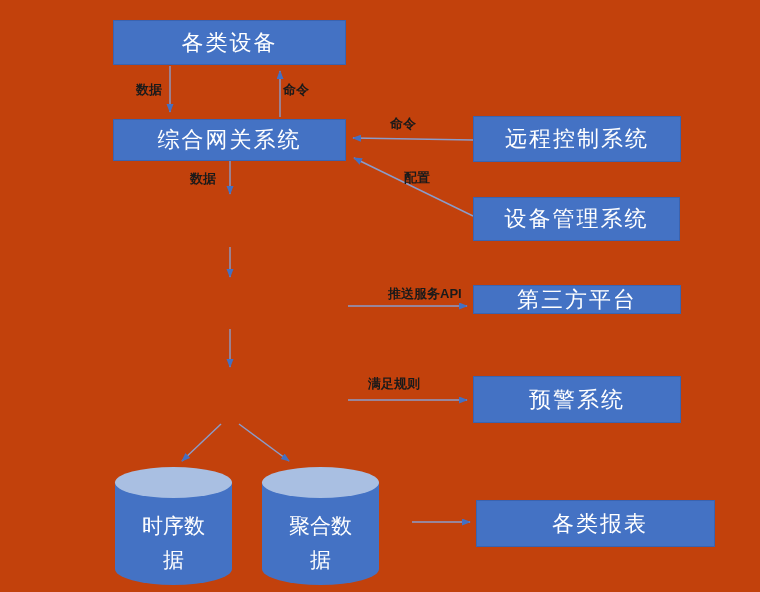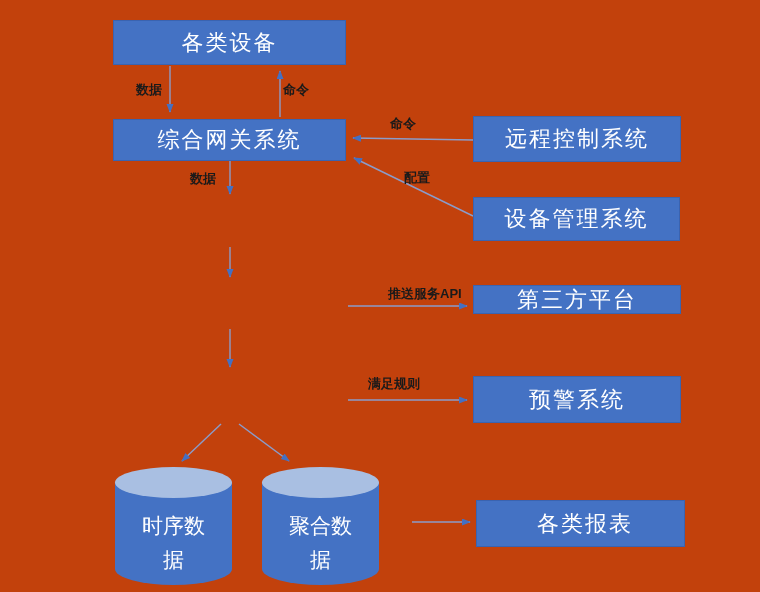--- a/index.html
+++ b/index.html
@@ -46,21 +46,21 @@
   
   .n-devices   {left:113px;top:20px; width:233px;height:45px;}
   .n-gateway   {left:113px;top:119px;width:233px;height:42px;}
   .n-cloud     {left:113px;top:200px;width:235px;height:47px;}
   .n-queue     {left:113px;top:283px;width:235px;height:46px;}
   .n-engine    {left:113px;top:373px;width:235px;height:50px;}
   .n-remote    {left:473px;top:116px;width:208px;height:46px;}
   .n-devmgmt   {left:473px;top:197px;width:207px;height:44px;}
   .n-thirdparty{left:473px;top:285px;width:208px;height:29px;}
   .n-alert     {left:473px;top:376px;width:208px;height:47px;}
-  .n-reports   {left:476px;top:500px;width:209px;height:47px;padding-left:9px;}
+  .n-reports   {left:476px;top:500px;width:239px;height:47px;padding-left:9px;}
   .c-ts {left:115px;top:467px;width:117px;height:118px;}
   .c-agg{left:262px;top:467px;width:117px;height:118px;}
   
   .l-data-down    {left:136px;top:81px;}
   .l-command-up   {left:283px;top:81px;}
   .l-command-right{left:390px;top:115px;}
   .l-config       {left:404px;top:169px;}
   .l-data-mid     {left:190px;top:170px;}
   .l-push-api     {left:388px;top:285px;}
   .l-rule-met     {left:368px;top:375px;}

